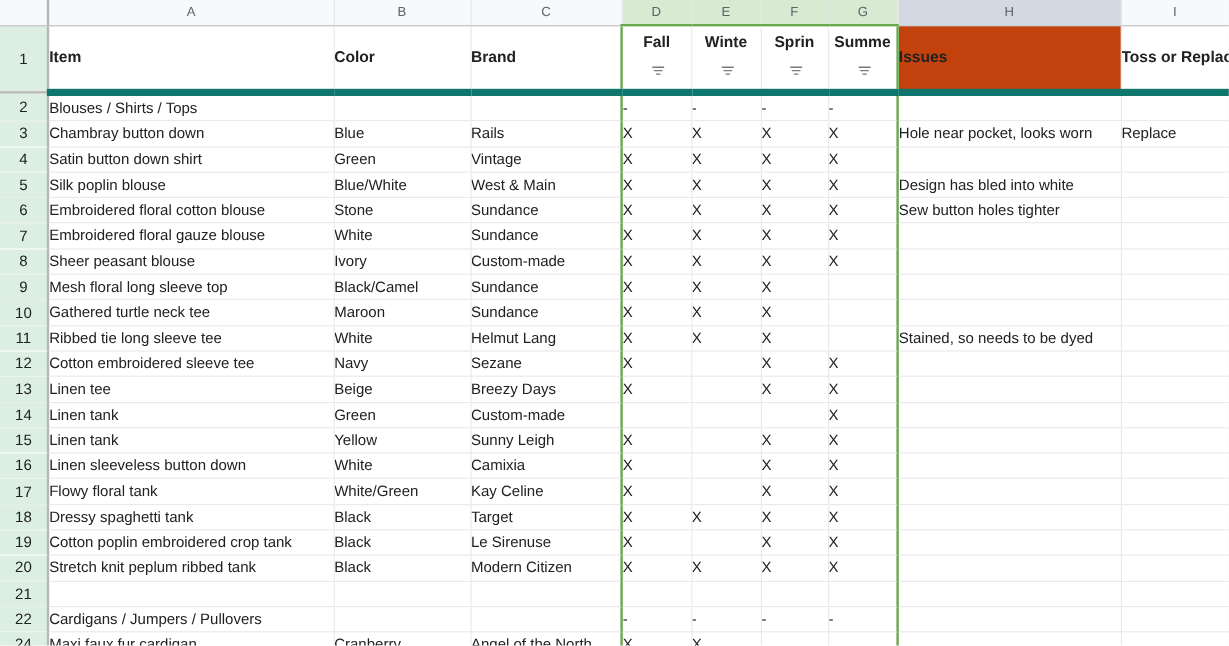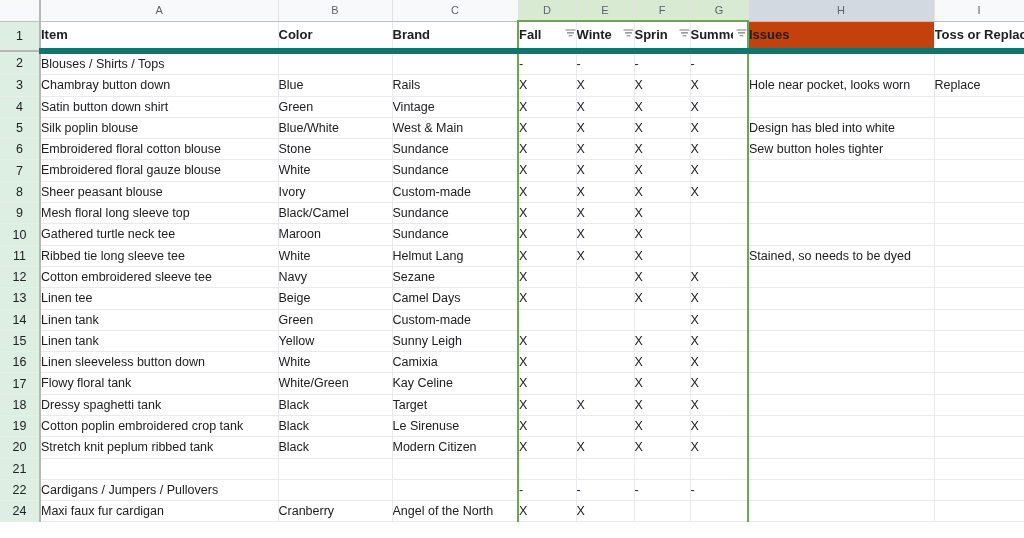--- a/index.html
+++ b/index.html
@@ -75,21 +75,21 @@
     line-height:26px;
     font-size:13px;
   }
   tr.r1 td.hsel{background:#c2410c;}
   td.section{font-weight:bold;}
   td.colD{border-left:2px solid #6aa84f;}
   td.colG{border-right:2px solid #6aa84f;}
   td.mark{text-align:left;padding-left:6px;}
 
   
-  .hdrwrap{display:flex;justify-content:space-between;height:100%;}
+  .hdrwrap{display:flex;align-items:center;justify-content:space-between;height:100%;flex-direction:column;}
   .hdrwrap .lbl{overflow:hidden;white-space:nowrap;}
   .filt{flex:0 0 auto;margin-left:3px;opacity:.85;}
 </style>
 </head>
 <body>
 
 <div id="sheet">
   <table class="grid">
     <colgroup>
       <col style="width:40px">
@@ -300,21 +300,21 @@
           <td class="cell mark"></td>
           <td class="cell mark">X</td>
           <td class="cell mark colG">X</td>
           <td class="cell"></td>
           <td class="cell"></td>
         </tr>
         <tr>
           <td class="rownum">13</td>
           <td class="cell">Linen tee</td>
           <td class="cell">Beige</td>
-          <td class="cell">Camel Days</td>
+          <td class="cell">Breezy Days</td>
           <td class="cell mark colD">X</td>
           <td class="cell mark"></td>
           <td class="cell mark">X</td>
           <td class="cell mark colG">X</td>
           <td class="cell"></td>
           <td class="cell"></td>
         </tr>
         <tr>
           <td class="rownum">14</td>
           <td class="cell">Linen tank</td>

